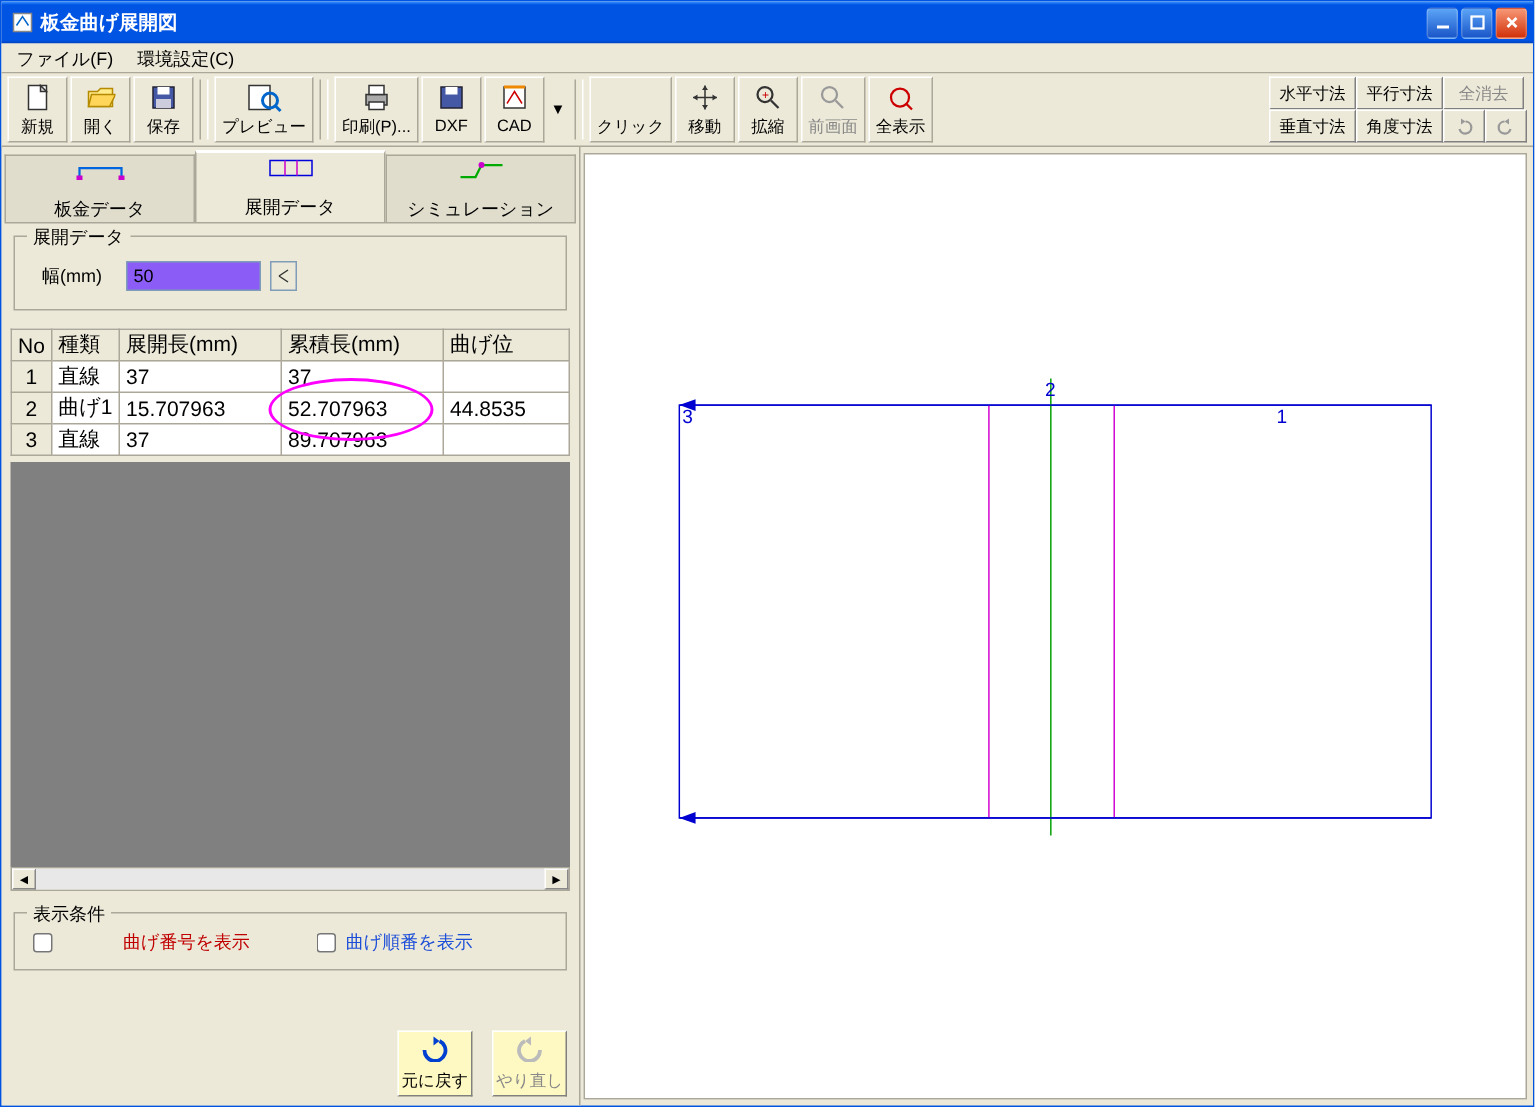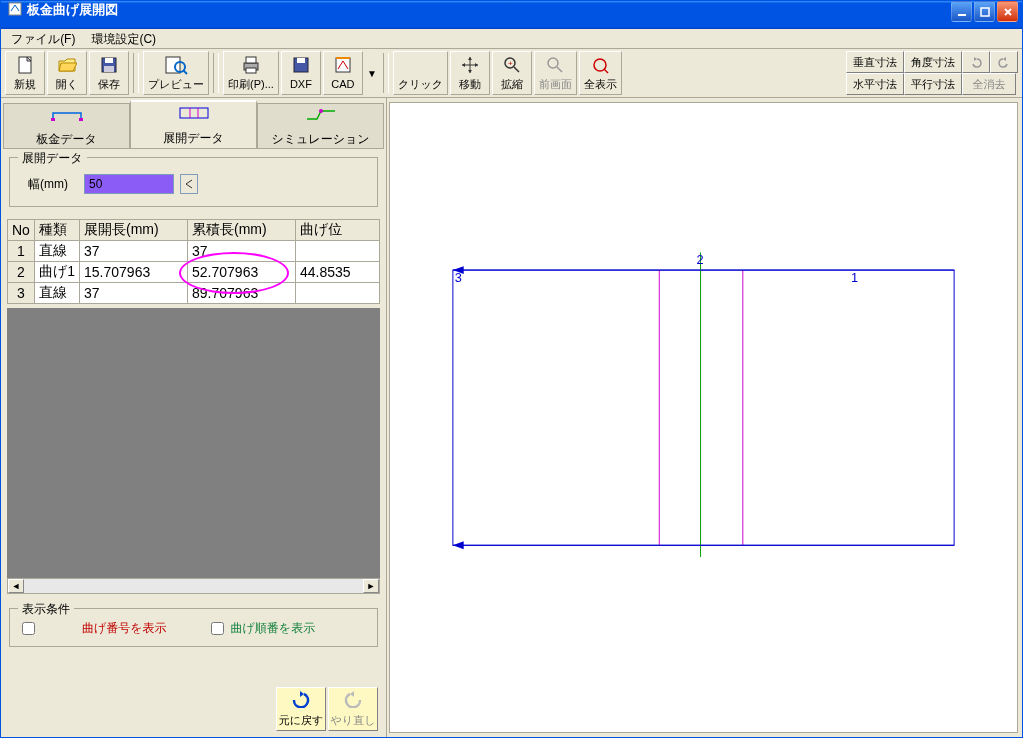--- a/index.html
+++ b/index.html
@@ -16,21 +16,21 @@
     background: #ece9d8;
     border: 1px solid #0054e3;
     display: flex;
     flex-direction: column;
   }
   
   .titlebar {
     height: 28px;
     background: linear-gradient(to bottom, #3a95ff 0%, #0054e3 8%, #0054e3 92%, #0040c0 100%);
     display: flex;
-    align-items: flex-start;
+    align-items: center;
     color: #fff;
     font-weight: bold;
     padding-left: 6px;
   }
   .titlebar .icon {
     width: 16px; height: 16px;
     margin-right: 4px;
     display:flex;align-items:center;justify-content:center;
   }
   .title-text { flex: 1; font-size: 13px; }
@@ -190,30 +190,30 @@
     height: 16px; background:#ece9d8;border:1px solid #aca899;margin:0 4px;display:flex;
   }
   .hscroll .sbtn { width:16px;border:1px solid #fff;border-right-color:#888;border-bottom-color:#888;display:flex;align-items:center;justify-content:center;font-size:9px;}
   .hscroll .strack { flex:1;background:#e8e8e8; }
   .cond-box { margin: 14px 6px; border:1px solid #aca899;padding:10px 8px 8px;position:relative;}
   .cond-box .legend { position:absolute;top:-8px;left:8px;background:#ece9d8;padding:0 4px; }
   .cond-row { display:flex;gap:40px;align-items:center; }
   .chk { display:flex;align-items:center;gap:4px; }
   .chk input { width:13px;height:13px; }
   .clr-red { color:#c00000;padding-left:40px; }
-  .clr-blue { color:#15803d; }
+  .clr-blue { color:#1d4ed8; }
   .bottom-btns {
     display:flex;justify-content:flex-end;gap:2px;padding:4px 6px;margin-top:auto;
   }
   .bbtn {
     border:1px solid #fff;border-right-color:#808080;border-bottom-color:#808080;
     background:#fef9c3;width:50px;height:44px;display:flex;flex-direction:column;align-items:center;justify-content:center;font-size:11px;
   }
   .bbtn .icon { font-size:18px; }
-  .bbtn.disabled { color:#888; }
+  .bbtn.disabled { color:#888;margin-left:11px; }
   
   .draw-area {
     flex:1;
     background:#fff;
     margin:4px 4px 4px 2px;
     border:1px solid #aca899;
     position:relative;
   }
   .annot-oval {
     position:absolute;
@@ -378,39 +378,39 @@
             <line x1="14" y1="14" x2="18" y2="18" stroke="#c00" stroke-width="1.5"></line>
           </svg>
       </span>
       <span class="lbl">全表示</span>
     </div>
 
     <div class="spacer"></div>
 
     <div class="smallbtn-col">
       <div class="smallbtn-row">
+        <div class="smallbtn">水平寸法</div>
+        <div class="smallbtn">平行寸法</div>
+        <div class="smallbtn" style="color:#888">全消去</div>
+      </div>
+      <div class="smallbtn-row">
         <div class="smallbtn">垂直寸法</div>
         <div class="smallbtn">角度寸法</div>
         <div class="smallbtn icon-only">
           <svg width="14" height="12">
               <path d="M8 3 A4 4 0 1 1 4 8" fill="none" stroke="#999" stroke-width="1.5"></path>
               <path d="M8 3 L5 1 L5 5 Z" fill="#999"></path>
             </svg>
         </div>
         <div class="smallbtn icon-only">
           <svg width="14" height="12">
               <path d="M6 3 A4 4 0 1 0 10 8" fill="none" stroke="#999" stroke-width="1.5"></path>
               <path d="M6 3 L9 1 L9 5 Z" fill="#999"></path>
             </svg>
         </div>
-      </div>
-      <div class="smallbtn-row">
-        <div class="smallbtn">水平寸法</div>
-        <div class="smallbtn">平行寸法</div>
-        <div class="smallbtn" style="color:#888">全消去</div>
       </div>
     </div>
   </div>
 
   <div class="content">
 
     <div class="left-pane">
       <div class="tabs">
         <div class="tab">
           <span class="icon">

